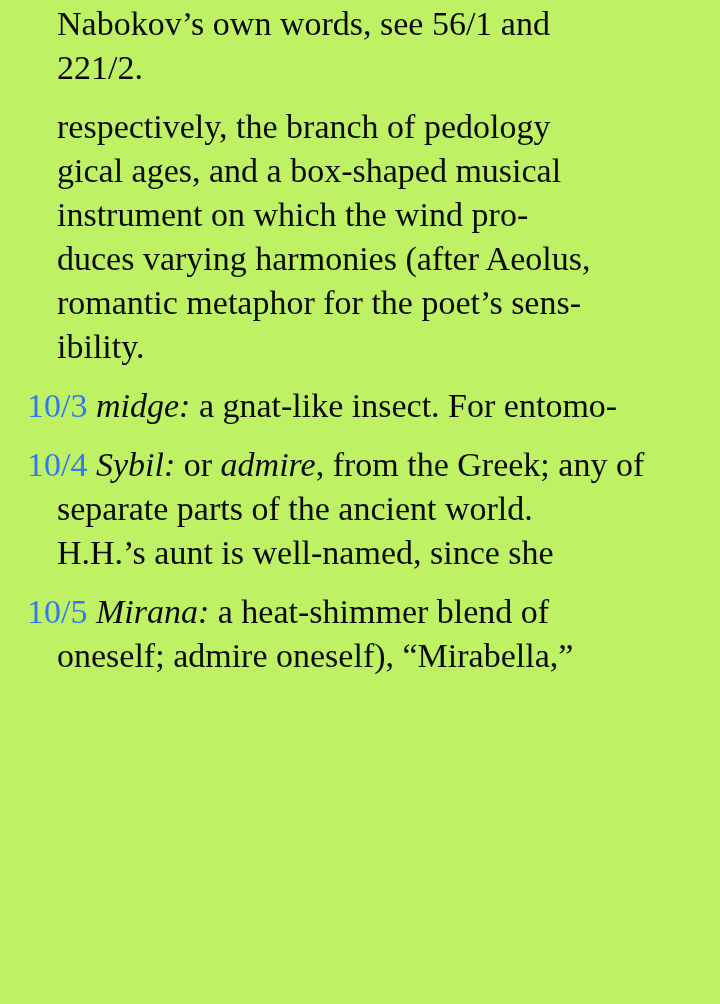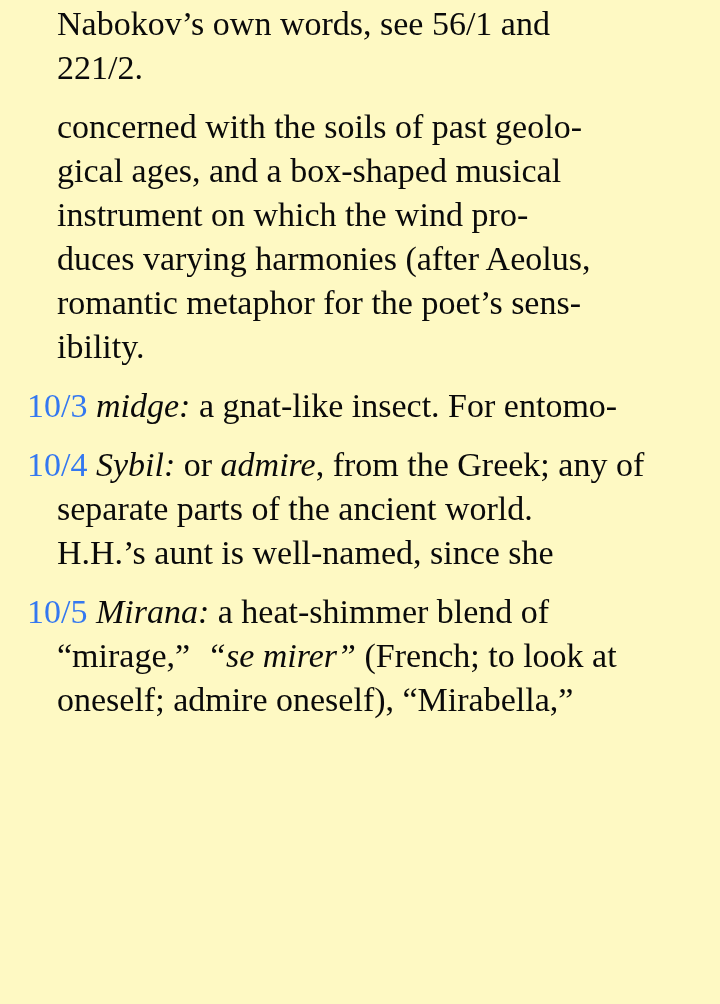--- a/index.html
+++ b/index.html
@@ -39,39 +39,38 @@
     color: #3478f0;
     cursor: pointer;
   }
   .em {
     font-style: italic;
   }
 </style>
 </head>
 <body>
 
-<div class="book-page" style="background: #fef9c3; color: rgb(10, 10, 10);">
+<div class="book-page" style="background: #bef264; color: rgb(10, 10, 10);">
     <div class="para">
       <div class="line"><span>Nabokov’s own words, see 56/1 and</span></div>
       <div class="line"><span>221/2.</span></div>
     </div>
     <div class="para">
-      <div class="line"><span>concerned with the soils of past geolo-</span></div>
+      <div class="line"><span>respectively, the branch of pedology</span></div>
       <div class="line"><span>gical ages, and a box-shaped musical</span></div>
       <div class="line"><span>instrument on which the wind pro-</span></div>
       <div class="line"><span>duces varying harmonies (after Aeolus,</span></div>
       <div class="line"><span>romantic metaphor for the poet’s sens-</span></div>
       <div class="line"><span>ibility.</span></div>
     </div>
     <div class="para">
       <div class="line hang"><span class="ref-link" style="color: rgb(52, 120, 240);">10/3</span><span> </span><span class="em">midge:</span><span> a gnat-like insect. For entomo-</span></div>
     </div>
     <div class="para">
       <div class="line hang"><span class="ref-link" style="color: rgb(52, 120, 240);">10/4</span><span> </span><span class="em">Sybil:</span><span> or </span><span class="em">admire</span><span>, from the Greek; any of</span></div>
       <div class="line"><span>separate parts of the ancient world.</span></div>
       <div class="line"><span>H.H.’s aunt is well-named, since she</span></div>
     </div>
     <div class="para">
       <div class="line hang"><span class="ref-link" style="color: rgb(52, 120, 240);">10/5</span><span> </span><span class="em">Mirana:</span><span> a heat-shimmer blend of</span></div>
-      <div class="line"><span>“mirage,”  </span><span class="em">“se mirer”</span><span> (French; to look at</span></div>
       <div class="line"><span>oneself; admire oneself), “Mirabella,”</span></div>
     </div>
   </div>
 
 </body></html>

